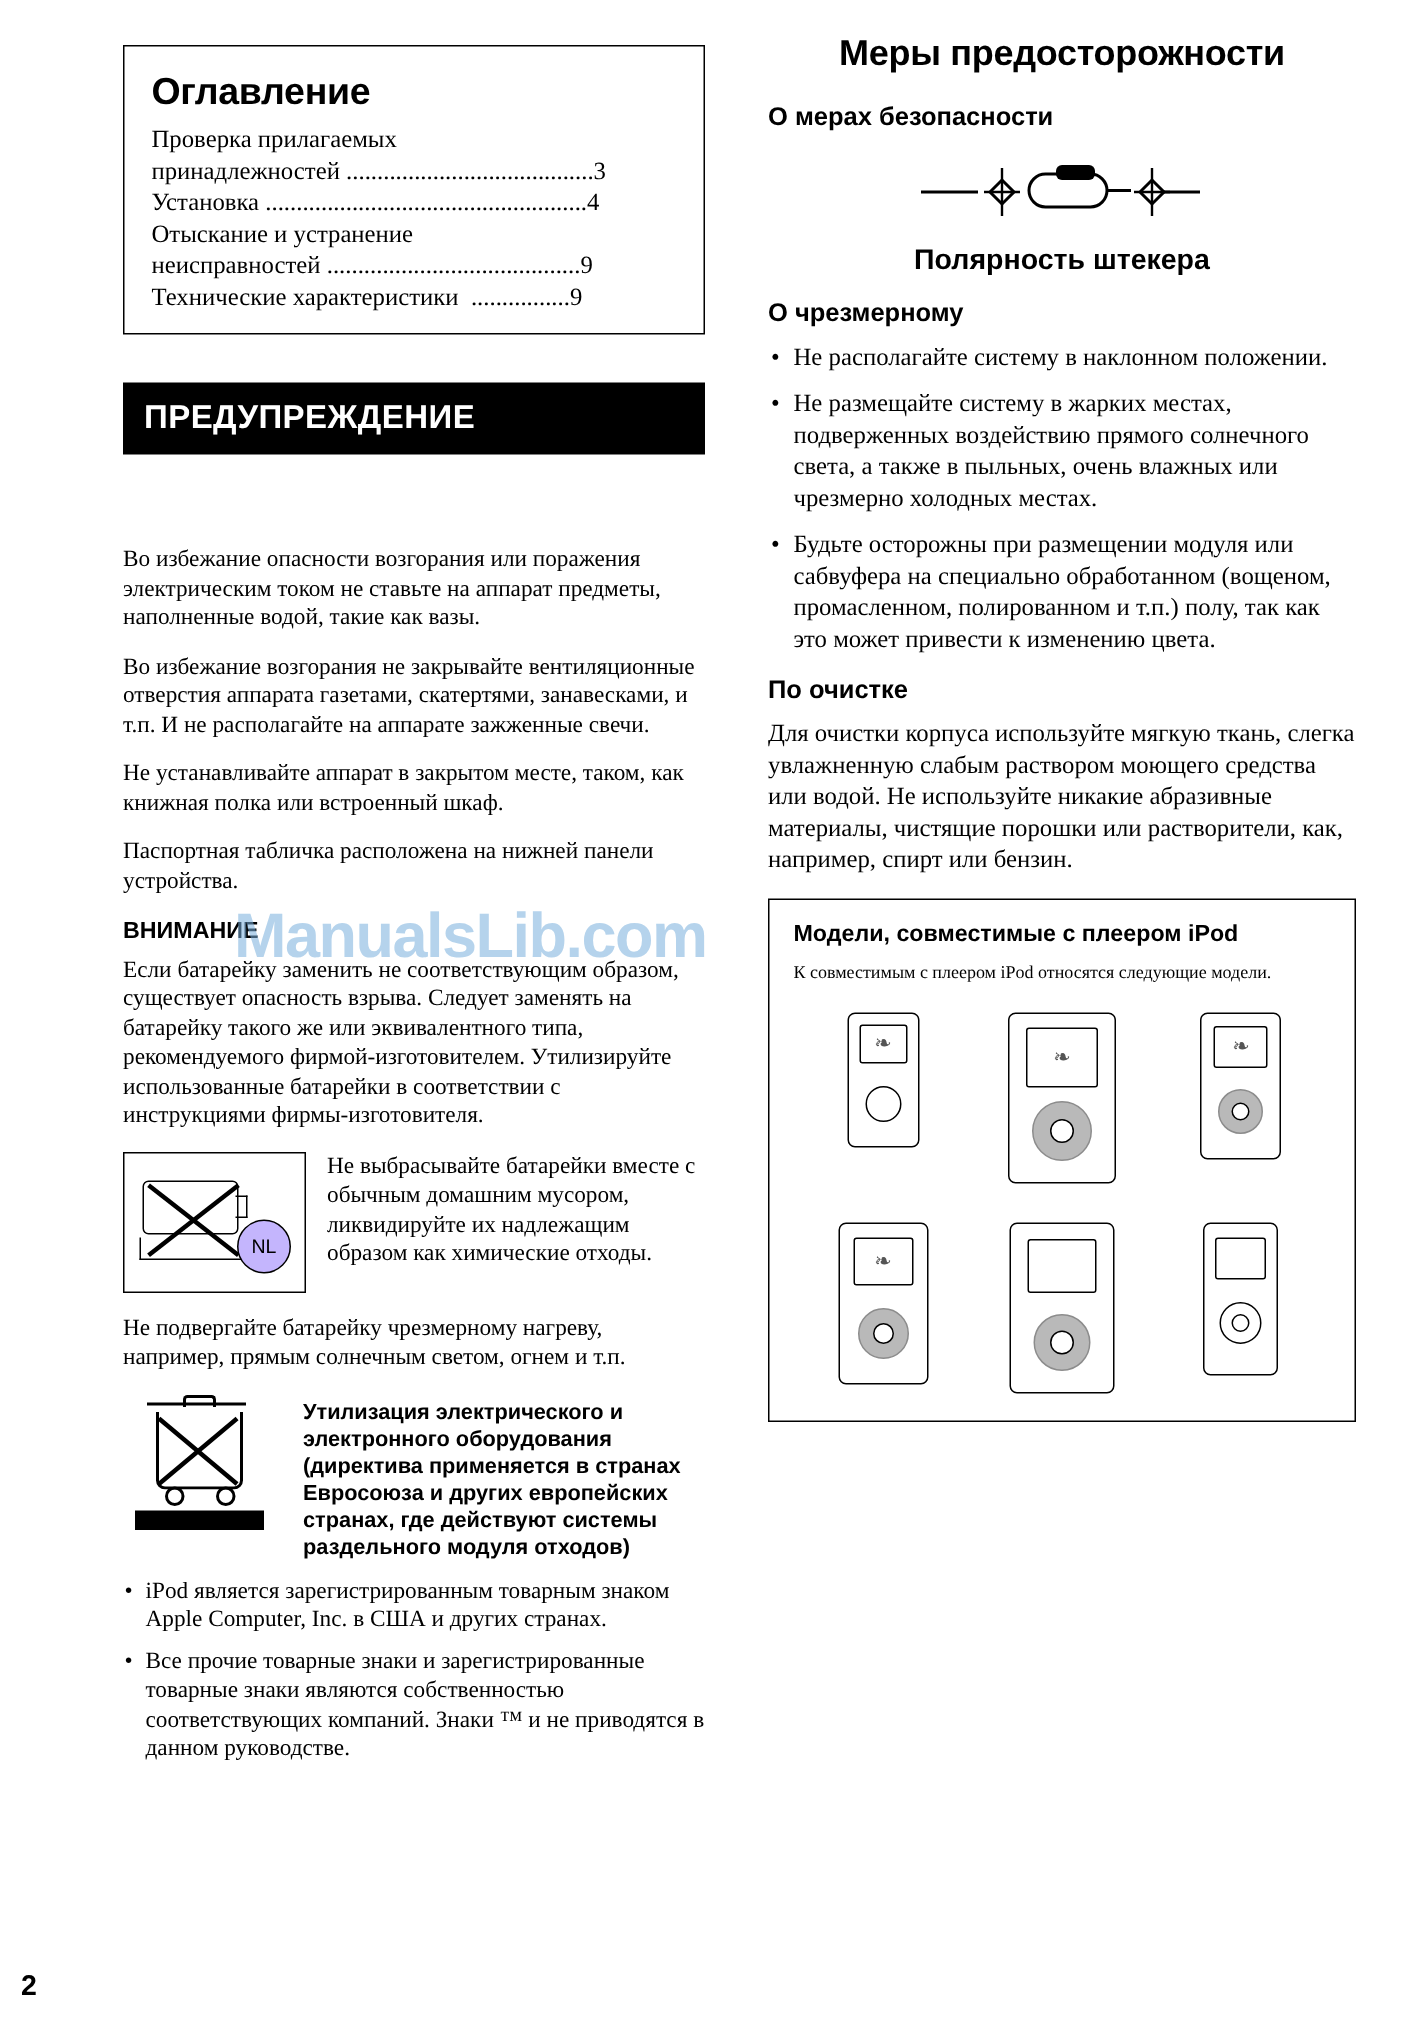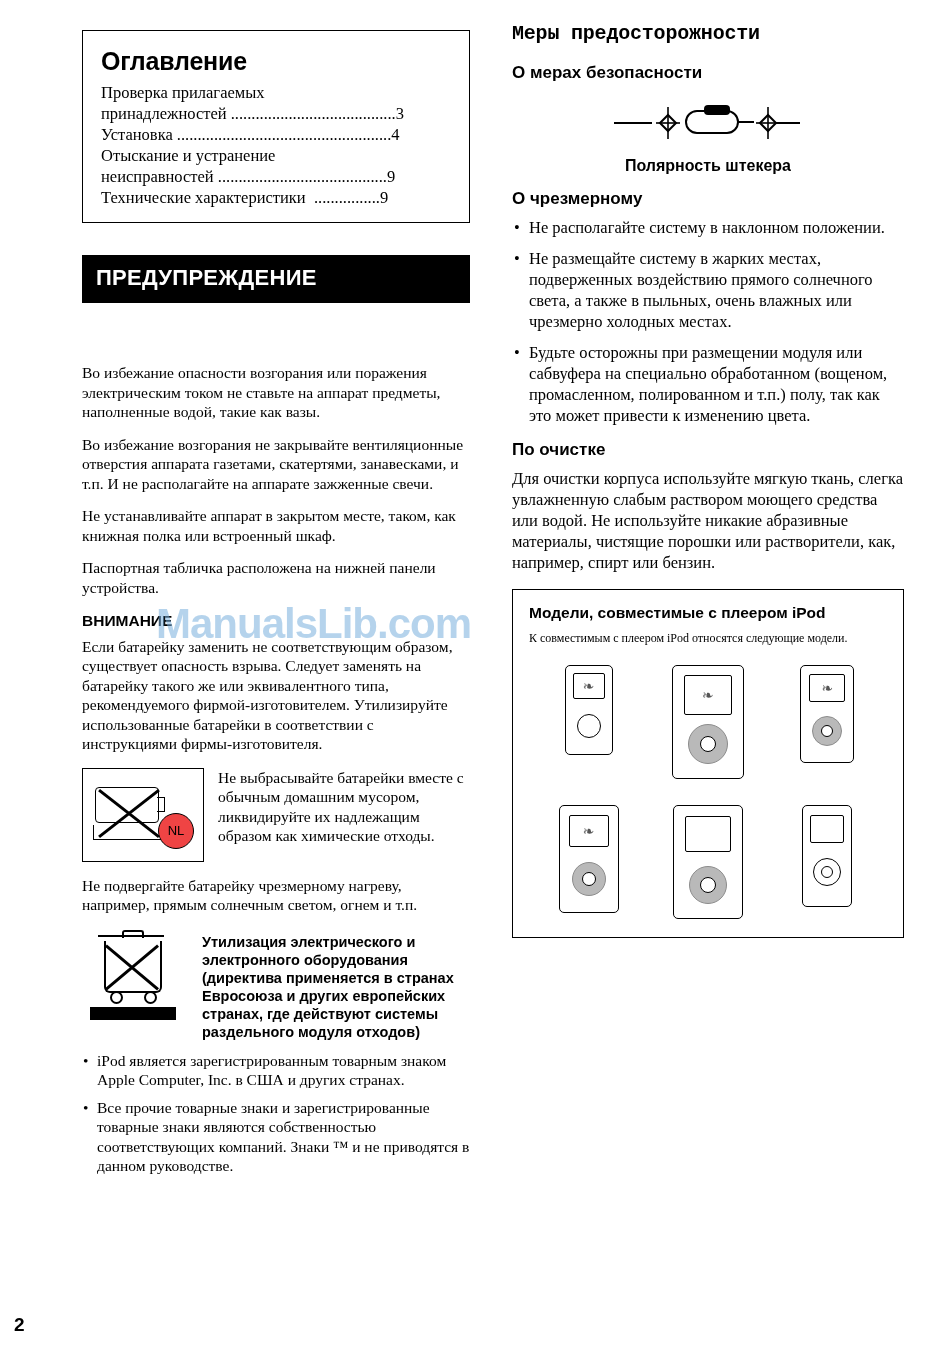--- a/index.html
+++ b/index.html
@@ -159,21 +159,21 @@
     bottom: 12px;
     width: 34px;
     height: 34px;
     border: 1.6px solid #000;
     border-radius: 50%;
     font-family: "Liberation Sans", sans-serif;
     font-size: 13px;
     display: flex;
     align-items: center;
     justify-content: center;
-    background: #ef4444;
+    background: #c4b5fd;
   }
 
   
   .weee-row {
     display: flex;
     gap: 16px;
     align-items: flex-start;
     margin-top: 16px;
   }
   .weee-icon {
@@ -265,25 +265,26 @@
   }
   ul.bul li:before {
     content: "•";
     position: absolute;
     left: 1px;
     top: 0;
   }
 
   
   .r-title {
-    font-family: Liberation Mono, monospace;
-    font-weight: bold;
-    font-size: 20px;
+    font-family: Liberation Sans, sans-serif;
+    font-weight: bold;
+    font-size: 24px;
     margin: 0 0 18px 0;
     letter-spacing: -0.2px;
+    text-align: center;
   }
   .r-sub {
     font-family: "Liberation Sans", sans-serif;
     font-weight: bold;
     font-size: 17px;
     margin: 14px 0 8px 0;
   }
   ul.rbul {
     list-style: none;
     margin: 0;
@@ -311,21 +312,21 @@
 
   
   .plug-fig {
     width: 100%;
     text-align: center;
     margin: 14px 0 6px 0;
   }
   .plug-caption {
     font-family: "Liberation Sans", sans-serif;
     font-weight: bold;
-    font-size: 16px;
+    font-size: 19px;
     text-align: center;
     margin-top: 4px;
   }
 
   
   .ipod-box {
     border: 1.2px solid #000;
     margin-top: 16px;
     padding: 14px 16px 18px 16px;
     box-sizing: border-box;

